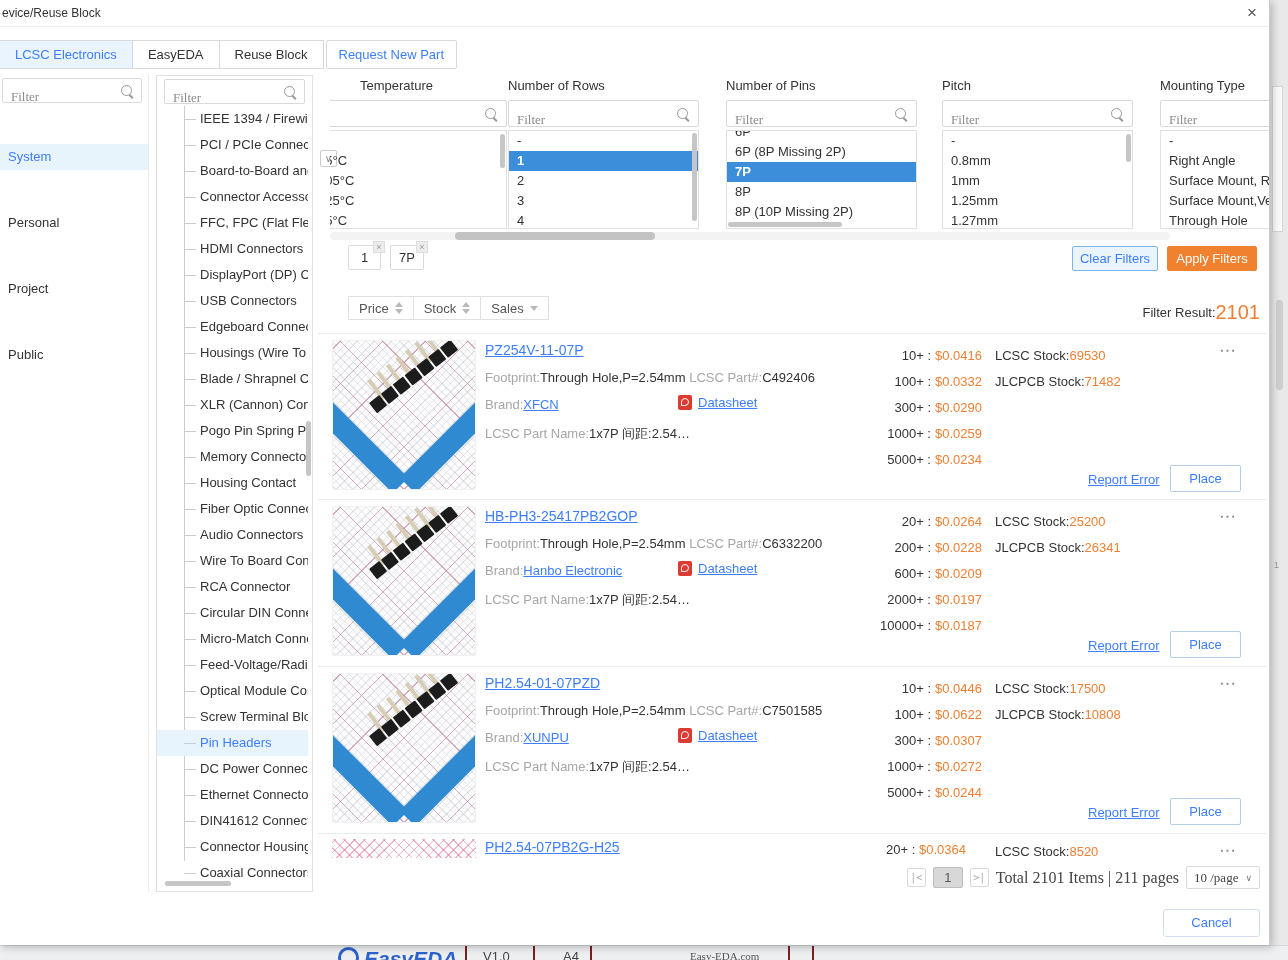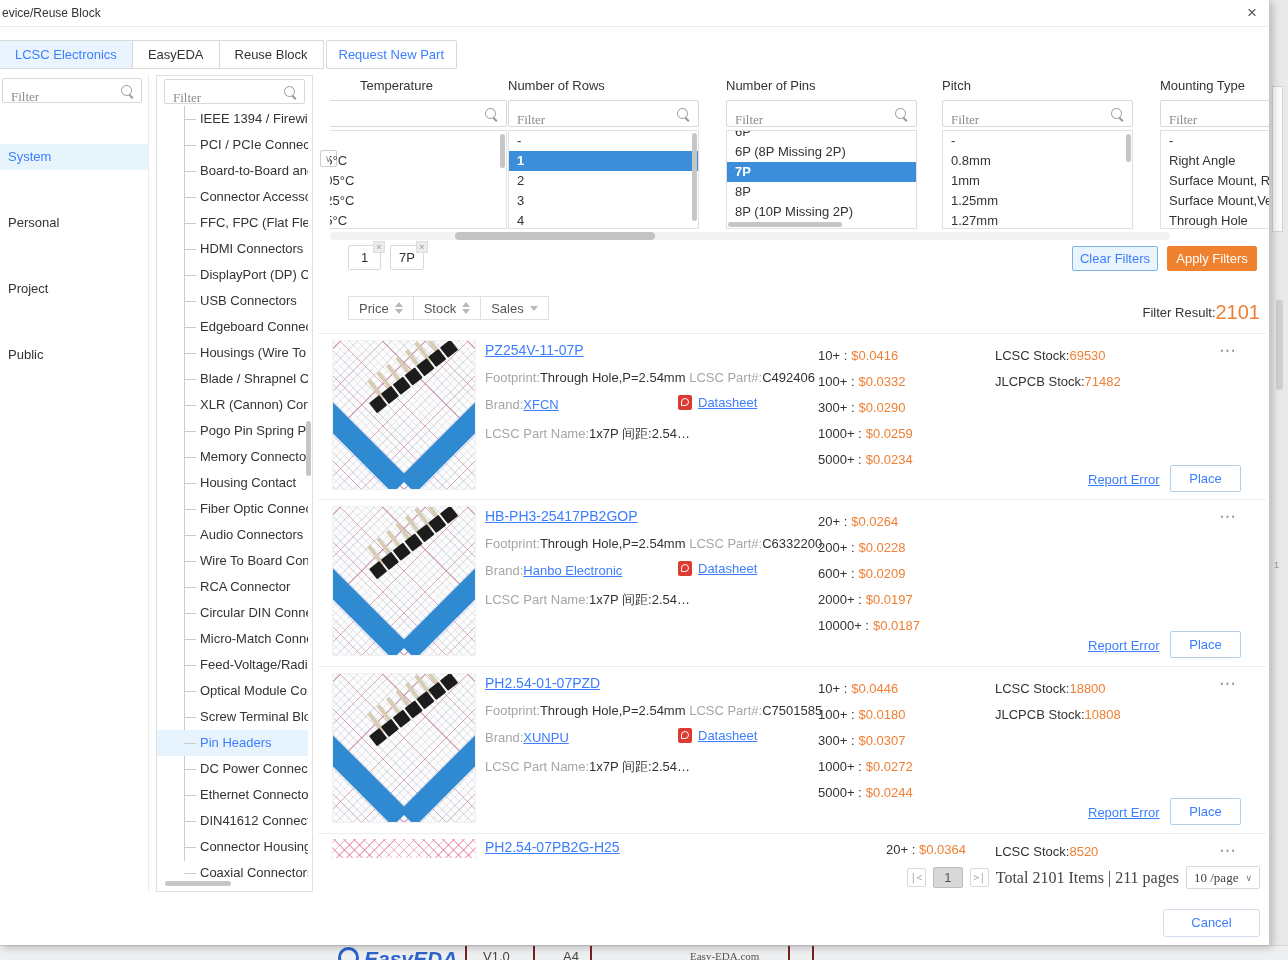--- a/index.html
+++ b/index.html
@@ -121,21 +121,21 @@
   a.link { color:#3d7eff; text-decoration:underline; cursor:pointer; }
   .pname { position:absolute; left:167px; top:8px; font-size:14px; }
   .pline1 { position:absolute; left:167px; top:36px; white-space:nowrap; }
   .pline2 { position:absolute; left:167px; top:63px; }
   .pline3 { position:absolute; left:167px; top:91px; }
   .glabel { color:#a6a6a6; }
   .gval { color:#333; }
   .ds { position:absolute; left:360px; top:61px; display:flex; align-items:center; gap:6px;text-align:right; }
   .pdf-ico { position:relative; width:14px; height:15px; background:#dd3b32; border-radius:2px; }
   .pdf-ico::after { content:""; position:absolute; left:3px; top:3px; width:6px; height:6px; border:1.6px solid #fff; border-radius:50% 50% 50% 0; }
-  .prices { position:absolute; left:500px; top:9px; width:148px; text-align:left; }
+  .prices { position:absolute; left:516px; top:9px; width:148px; text-align:right; }
   .pricel { height:26px; line-height:26px; white-space:nowrap; }
   .pricel .q { color:#333; }
   .pricel .p { color:#ef7f33; margin-left:4px; }
   .stocks { position:absolute; left:677px; top:9px; }
   .stockl { height:26px; line-height:26px; white-space:nowrap; color:#333; }
   .stockl .sv { color:#ef7f33; }
   .more { position:absolute; left:901px; top:6px; color:#888; font-size:17px; letter-spacing:1px; cursor:pointer; }
   .report { position:absolute; left:770px; top:138px; }
   .btn-place { position:absolute; left:852px; top:131px; width:71px; height:27px; border:1px solid #b3cfe8; border-radius:2px; background:#fff; color:#3d7eff; text-align:center; line-height:25px; cursor:pointer; }
   .r4-price { position:absolute; left:500px; top:8px; width:148px; text-align:right; white-space:nowrap; }
@@ -462,20 +462,24 @@
           <a class="link">Datasheet</a>
         </div>
       <div class="pline3"><span class="glabel">LCSC Part Name:</span><span class="gval">1x7P 间距:2.54…</span></div>
       <div class="prices">
         <div class="pricel"><span class="q">20+ :</span><span class="p">$0.0264</span></div>
           <div class="pricel"><span class="q">200+ :</span><span class="p">$0.0228</span></div>
           <div class="pricel"><span class="q">600+ :</span><span class="p">$0.0209</span></div>
           <div class="pricel"><span class="q">2000+ :</span><span class="p">$0.0197</span></div>
           <div class="pricel"><span class="q">10000+ :</span><span class="p">$0.0187</span></div>
       </div>
+      <div class="stocks">
+        <div class="stockl"><span>LCSC Stock:</span><span class="sv">25200</span></div>
+        <div class="stockl"><span>JLCPCB Stock:</span><span class="sv">26341</span></div>
+      </div>
       <div class="more">⋯</div>
       <a class="link report">Report Error</a>
       <div class="btn-place">Place</div>
     </div>
 
     <div class="row row3">
       <div class="thumb">
         <div class="grid"></div>
           <div class="vband-l"></div>
           <div class="vband-r"></div>
@@ -501,27 +505,27 @@
       <a class="link pname">PH2.54-01-07PZD</a>
       <div class="pline1"><span class="glabel">Footprint:</span><span class="gval">Through Hole,P=2.54mm</span> <span class="glabel">LCSC Part#:</span><span class="gval">C7501585</span></div>
       <div class="pline2"><span class="glabel">Brand:</span><a class="link">XUNPU</a></div>
       <div class="ds">
           <span class="pdf-ico"></span>
           <a class="link">Datasheet</a>
         </div>
       <div class="pline3"><span class="glabel">LCSC Part Name:</span><span class="gval">1x7P 间距:2.54…</span></div>
       <div class="prices">
         <div class="pricel"><span class="q">10+ :</span><span class="p">$0.0446</span></div>
-          <div class="pricel"><span class="q">100+ :</span><span class="p">$0.0180</span></div>
+          <div class="pricel"><span class="q">100+ :</span><span class="p">$0.0622</span></div>
           <div class="pricel"><span class="q">300+ :</span><span class="p">$0.0307</span></div>
           <div class="pricel"><span class="q">1000+ :</span><span class="p">$0.0272</span></div>
           <div class="pricel"><span class="q">5000+ :</span><span class="p">$0.0244</span></div>
       </div>
       <div class="stocks">
-        <div class="stockl"><span>LCSC Stock:</span><span class="sv">18800</span></div>
+        <div class="stockl"><span>LCSC Stock:</span><span class="sv">17500</span></div>
         <div class="stockl"><span>JLCPCB Stock:</span><span class="sv">10808</span></div>
       </div>
       <div class="more">⋯</div>
       <a class="link report">Report Error</a>
       <div class="btn-place">Place</div>
     </div>
 
     <div class="row row4">
       <div class="hatch"></div>
       <a class="link pname" style="top:5px">PH2.54-07PB2G-H25</a>

